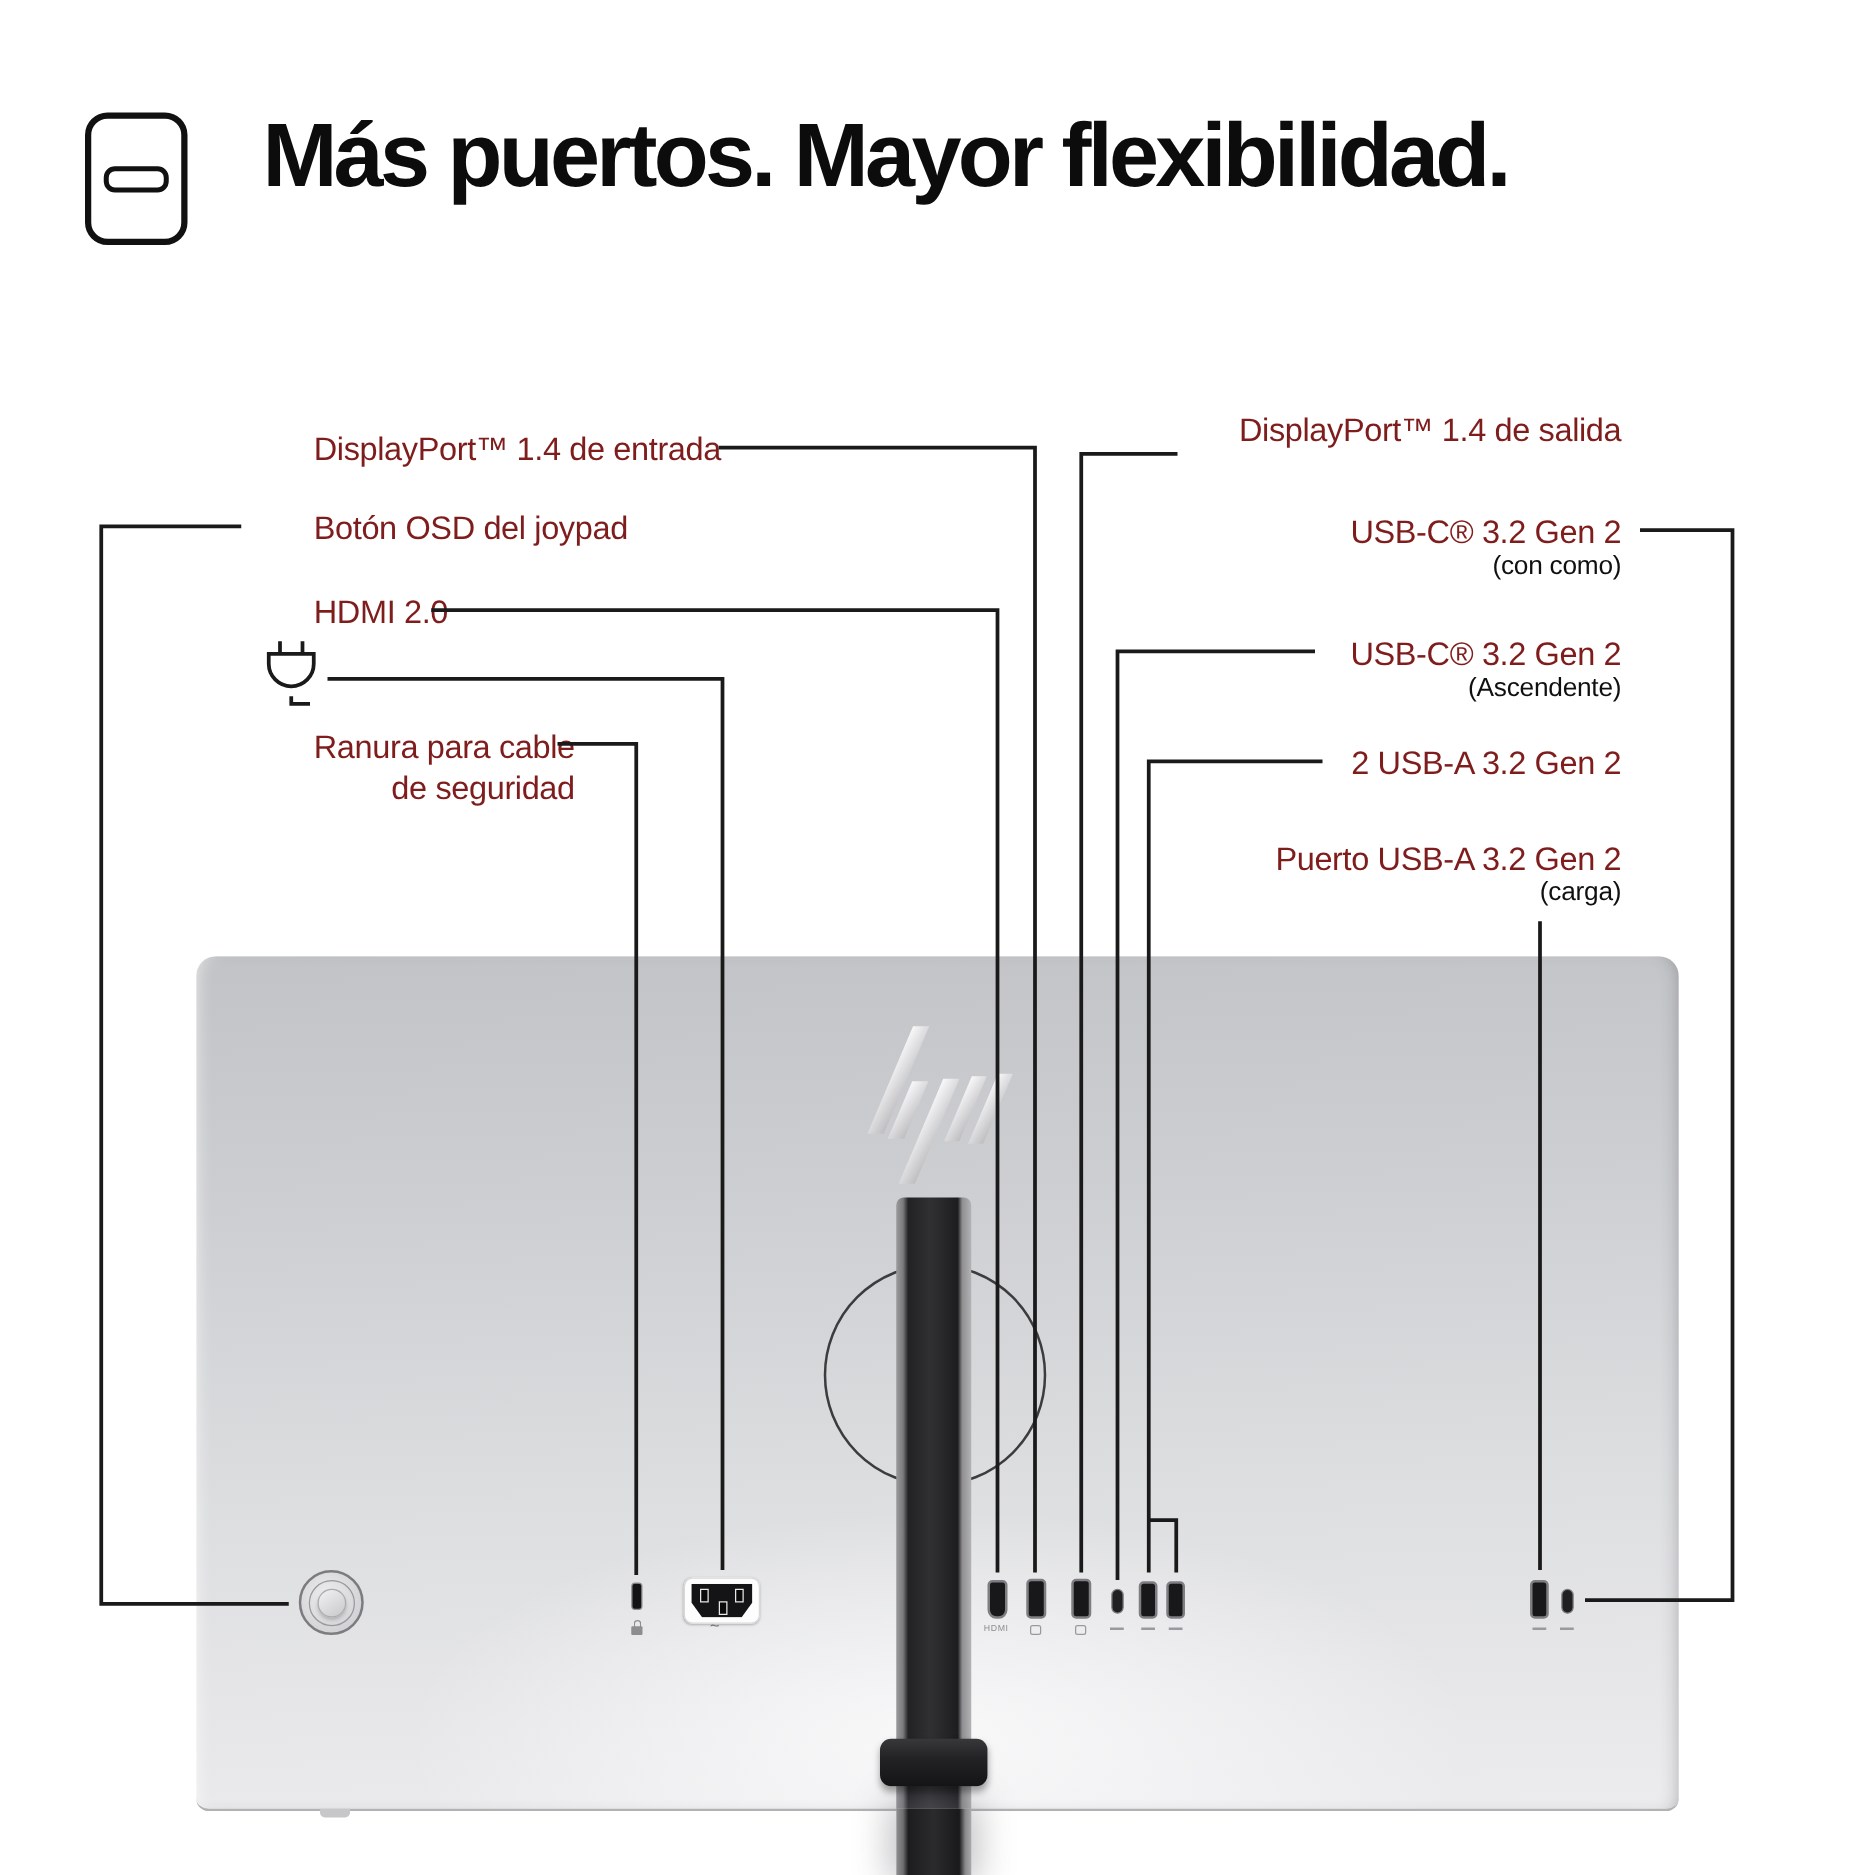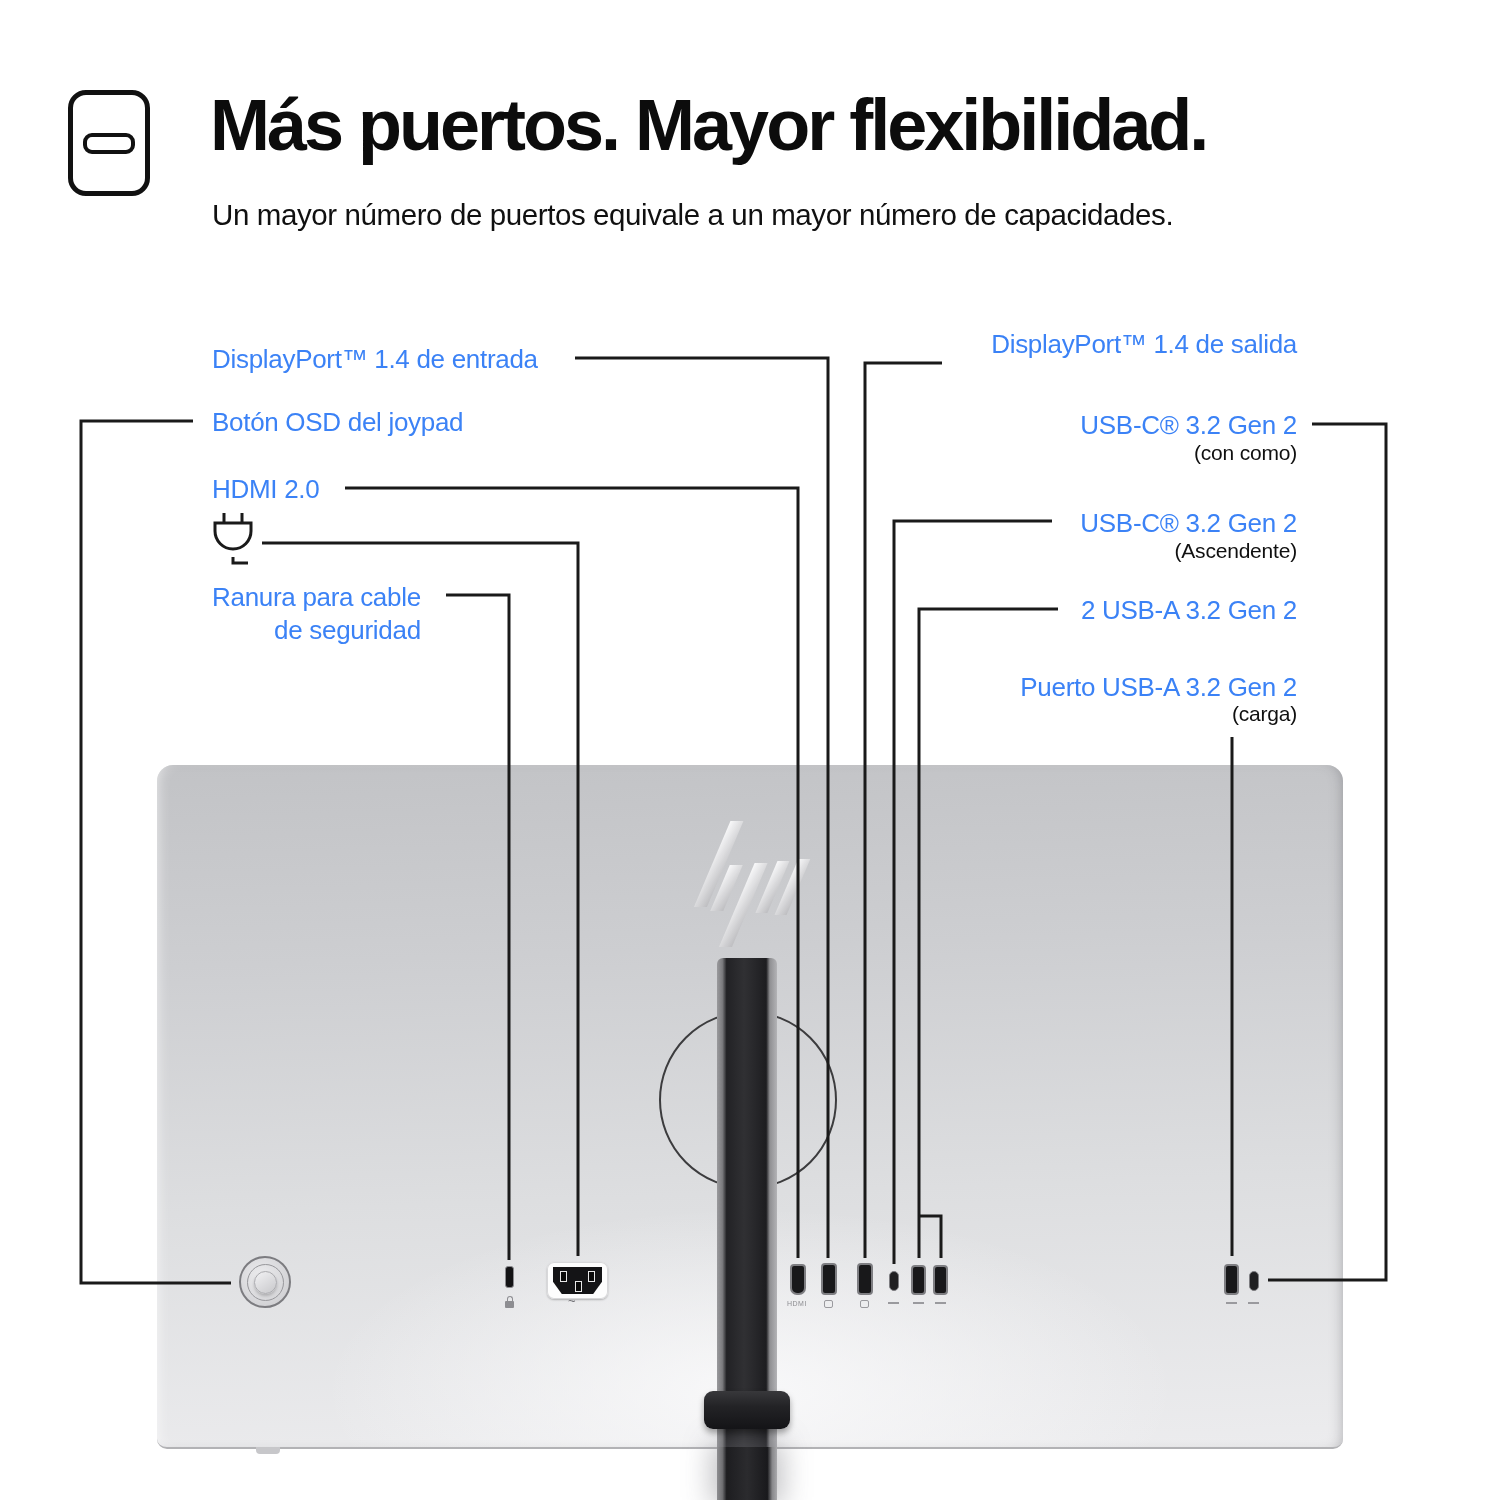--- a/index.html
+++ b/index.html
@@ -25,21 +25,21 @@
     font-size:72px;letter-spacing:-3px;font-weight:700;color:#0c0c0c;
     white-space:nowrap;
   }
   .desc{
     left:212px;top:196px;width:1220px;
     font-size:29.5px;line-height:37px;letter-spacing:-0.4px;color:#101010;
   }
   .desc sup{font-size:18px;}
 
   
-  .lbl{font-size:26px;letter-spacing:-0.3px;color:#3b82f6;white-space:nowrap;}
+  .lbl{font-size:26px;letter-spacing:-0.3px;color:#7f1d1d;white-space:nowrap;margin-left:39px;}
   .sub{font-size:21px;letter-spacing:-0.2px;color:#101010;white-space:nowrap;}
   .r{text-align:right;}
 
   
   svg.overlay{left:0;top:0;width:1500px;height:1500px;pointer-events:none;}
   .cline{stroke:#1a1a1a;stroke-width:3;fill:none;}
 
   
   .monitor{
     left:157px;top:765px;width:1186px;height:682px;
@@ -103,21 +103,20 @@
   .plug-icon{left:210px;top:512px;}
 </style>
 </head>
 <body>
 
 <div class="abs usbc-icon">
   <div class="pill"></div>
 </div>
 <div class="abs title">Más puertos. Mayor flexibilidad.</div>
 <div class="abs desc">
-  <div>Un mayor número de puertos equivale a un mayor número de capacidades.</div>
 </div>
 
 <div class="abs lbl" style="left:212px;top:344px;">DisplayPort™ 1.4 de entrada</div>
 <div class="abs lbl" style="left:212px;top:407px;">Botón OSD del joypad</div>
 <div class="abs lbl" style="left:212px;top:474px;">HDMI 2.0</div>
 <svg class="abs plug-icon" width="46" height="60" viewBox="0 0 46 60">
   <path class="cline" d="M14 1 V11 M32 1 V11"></path>
   <path class="cline" d="M5 11 H41 V19 A18 18 0 0 1 5 19 Z"></path>
   <path class="cline" d="M23 45 V51 H38"></path>
 </svg>

